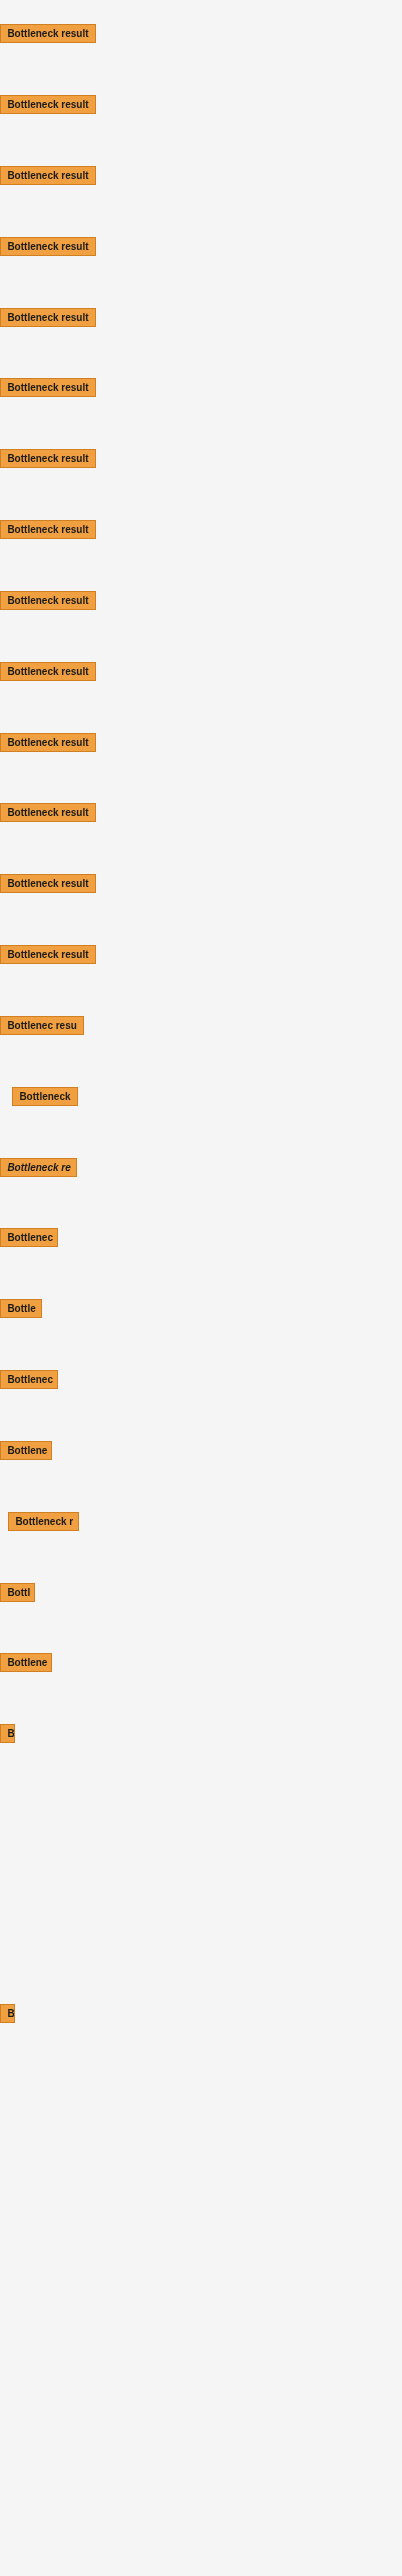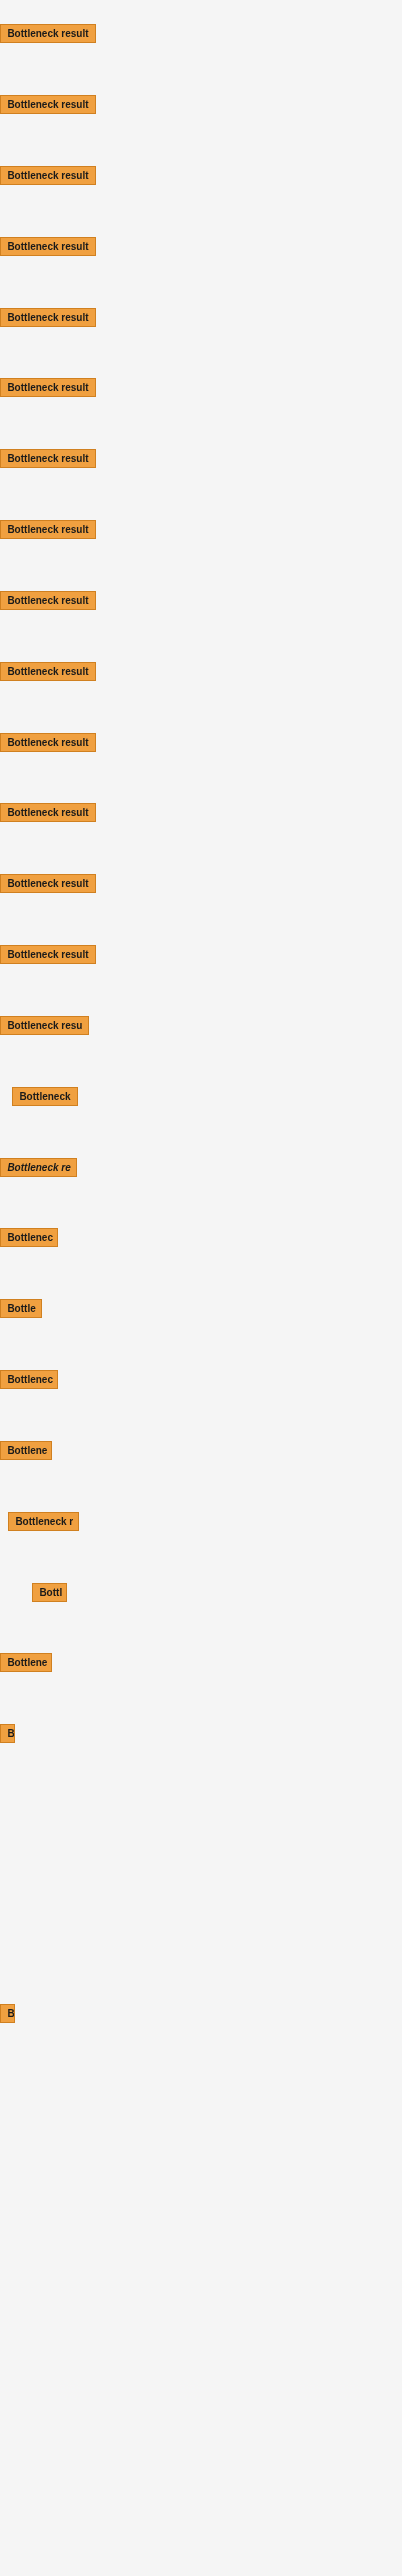--- a/index.html
+++ b/index.html
@@ -53,26 +53,26 @@
     <div class="bottleneck-item" style="top: 308px; left: 0px;"><span class="bottleneck-badge" style="max-width: 105px;">Bottleneck result</span></div>
     <div class="bottleneck-item" style="top: 378px; left: 0px;"><span class="bottleneck-badge" style="max-width: 105px;">Bottleneck result</span></div>
     <div class="bottleneck-item" style="top: 449px; left: 0px;"><span class="bottleneck-badge" style="max-width: 105px;">Bottleneck result</span></div>
     <div class="bottleneck-item" style="top: 520px; left: 0px;"><span class="bottleneck-badge" style="max-width: 105px;">Bottleneck result</span></div>
     <div class="bottleneck-item" style="top: 591px; left: 0px;"><span class="bottleneck-badge" style="max-width: 105px;">Bottleneck result</span></div>
     <div class="bottleneck-item" style="top: 662px; left: 0px;"><span class="bottleneck-badge" style="max-width: 105px;">Bottleneck result</span></div>
     <div class="bottleneck-item" style="top: 733px; left: 0px;"><span class="bottleneck-badge" style="max-width: 105px;">Bottleneck result</span></div>
     <div class="bottleneck-item" style="top: 803px; left: 0px;"><span class="bottleneck-badge" style="max-width: 105px;">Bottleneck result</span></div>
     <div class="bottleneck-item" style="top: 874px; left: 0px;"><span class="bottleneck-badge" style="max-width: 105px;">Bottleneck result</span></div>
     <div class="bottleneck-item" style="top: 945px; left: 0px;"><span class="bottleneck-badge" style="max-width: 105px;">Bottleneck result</span></div>
-    <div class="bottleneck-item" style="top: 1016px; left: 0px;"><span class="bottleneck-badge" style="max-width: 89px;">Bottleneck resu</span></div>
+    <div class="bottleneck-item" style="top: 1016px; left: 0px;"><span class="bottleneck-badge" style="max-width: 89px;">Bottlenec resu</span></div>
     <div class="bottleneck-item" style="top: 1087px; left: 12px;"><span class="bottleneck-badge" style="max-width: 66px;">Bottleneck</span></div>
     <div class="bottleneck-item" style="top: 1158px; left: 0px; font-style: italic;"><span class="bottleneck-badge" style="max-width: 77px;">Bottleneck re</span></div>
     <div class="bottleneck-item" style="top: 1228px; left: 0px;"><span class="bottleneck-badge" style="max-width: 58px;">Bottlenec</span></div>
     <div class="bottleneck-item" style="top: 1299px; left: 0px;"><span class="bottleneck-badge" style="max-width: 42px;">Bottle</span></div>
     <div class="bottleneck-item" style="top: 1370px; left: 0px;"><span class="bottleneck-badge" style="max-width: 58px;">Bottlenec</span></div>
     <div class="bottleneck-item" style="top: 1441px; left: 0px;"><span class="bottleneck-badge" style="max-width: 52px;">Bottlene</span></div>
     <div class="bottleneck-item" style="top: 1512px; left: 8px; text-decoration: underline;"><span class="bottleneck-badge" style="max-width: 71px;">Bottleneck r</span></div>
-    <div class="bottleneck-item" style="top: 1583px; left: 0px; padding-left: 32px;"><span class="bottleneck-badge" style="max-width: 35px;">Bottl</span></div>
+    <div class="bottleneck-item" style="top: 1583px; left: 0px;"><span class="bottleneck-badge" style="max-width: 35px;">Bottl</span></div>
     <div class="bottleneck-item" style="top: 1653px; left: 0px;"><span class="bottleneck-badge" style="max-width: 52px;">Bottlene</span></div>
     <div class="bottleneck-item" style="top: 1724px; left: 0px;"><span class="bottleneck-badge" style="max-width: 14.5px;">B</span></div>
     <div class="bottleneck-item" style="top: 2004px; left: 0px;"><span class="bottleneck-badge" style="max-width: 14.5px;">B</span></div>
   </div>
 
 
 </body></html>

